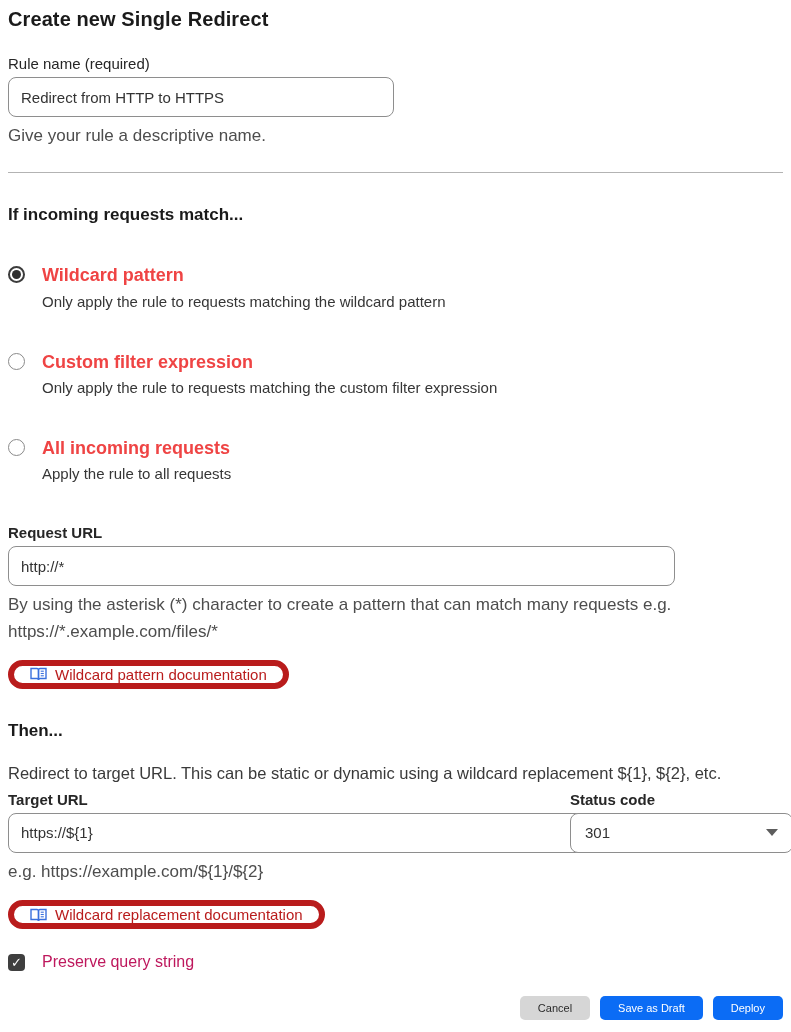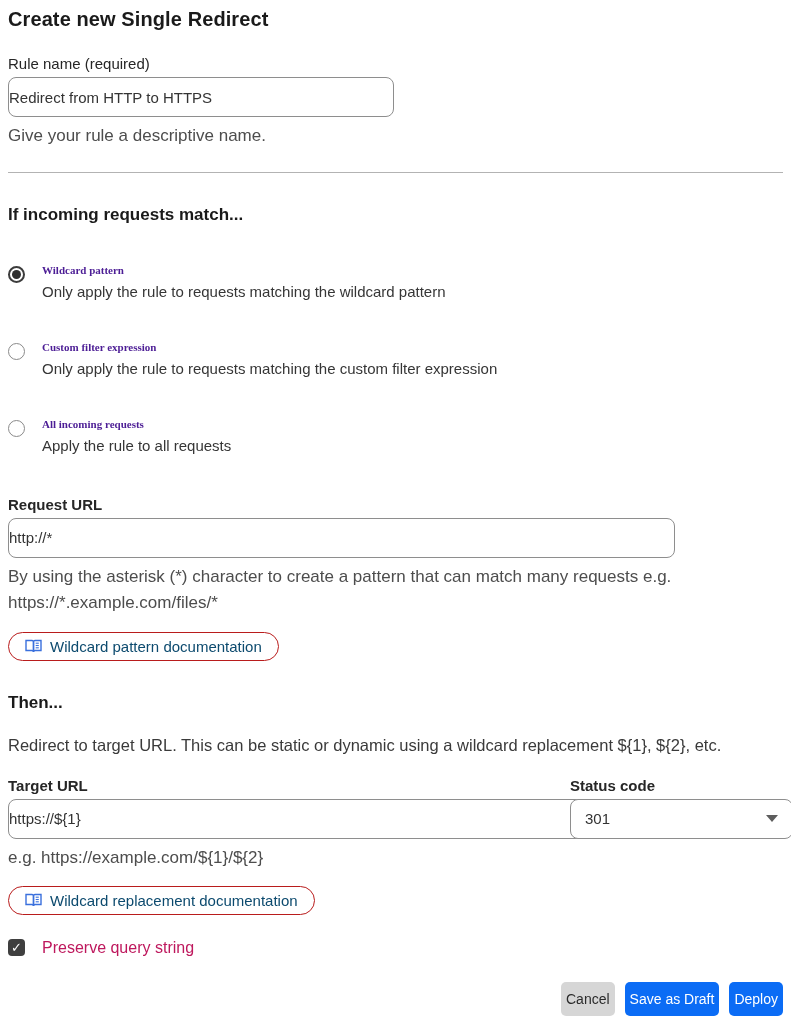--- a/index.html
+++ b/index.html
@@ -29,21 +29,21 @@
   .field-label.semibold { font-weight: 600; }
 
   .text-input {
     display: block;
     height: 40px;
     border: 1px solid #8e8e8e;
     border-radius: 8px;
     font-family: "Liberation Sans", "DejaVu Sans", sans-serif;
     font-size: 15px;
     color: #333333;
-    padding: 0 0;
+    padding: 0 12px;
     background: #ffffff;
     outline: none;
   }
   .rule-name-input { width: 386px; }
   .full-width-input { width: 667px; }
 
   .help-text {
     font-size: 17px;
     color: #4d4d4d;
     margin-top: 6px;
@@ -85,44 +85,43 @@
   .radio-option.selected .radio-circle { border-color: #3c3c3c; border-width: 2px; }
   .radio-dot {
     width: 9px;
     height: 9px;
     border-radius: 50%;
     background: transparent;
   }
   .radio-option.selected .radio-dot { background: #2f2f2f; }
   .radio-texts { margin-left: 17px; }
   .radio-title {
-    font-size: 11px;
+    font-size: 18px;
     font-weight: 600;
-    color: #4c1d95;
+    color: #ef4444;
     line-height: 1.35;
-    font-family: Liberation Serif, serif;
   }
   .radio-desc {
     font-size: 15px;
     color: #363636;
     margin-top: 3px;
     line-height: 1.4;
   }
 
   .doc-button {
     display: inline-flex;
     align-items: center;
     gap: 8px;
     margin-top: 15px;
     height: 29px;
     padding: 0 16px;
-    border: 1px solid #b91c1c;
+    border: 6px solid #b91c1c;
     border-radius: 15px;
     background: #ffffff;
-    color: #0c4a6e;
+    color: #b91c1c;
     font-family: "Liberation Sans", "DejaVu Sans", sans-serif;
     font-size: 15px;
     cursor: pointer;
   }
   .doc-button svg { display: block; }
 
   .then-paragraph {
     font-size: 16.5px;
     color: #3a3a3a;
     margin-top: 23px;
@@ -183,26 +182,26 @@
   }
 
   .actions {
     display: flex;
     justify-content: flex-end;
     gap: 10px;
     margin-top: 25px;
     padding-bottom: 9px;
   }
   .btn {
-    height: 34px;
+    height: 24px;
     border: none;
     border-radius: 5px;
     font-family: "Liberation Sans", "DejaVu Sans", sans-serif;
-    font-size: 14px;
-    padding: 0 5px;
+    font-size: 11px;
+    padding: 0 18px;
     cursor: pointer;
   }
   .btn-cancel { background: #d6d6d6; color: #2b2b2b; }
   .btn-primary { background: #0b6cf5; color: #ffffff; }
 </style>
 </head>
 <body>
 
 <div class="container">
 
@@ -263,21 +262,21 @@
         <line x1="10.7" y1="8.8" x2="13.8" y2="8.8" stroke-width="1.1"></line>
       </svg>
     </span>
     <span>Wildcard pattern documentation</span>
   </button>
 
   <h2 class="section-heading">Then...</h2>
 
   <p class="then-paragraph">Redirect to target URL. This can be static or dynamic using a wildcard replacement ${1}, ${2}, etc.</p>
 
-  <div class="row-target" style="margin-top:22px">
+  <div class="row-target" style="margin-top:8px">
     <div class="col-target">
       <div class="field-label semibold" style="margin-top:0">Target URL</div>
       <input class="text-input" style="width: 578px;" type="text" value="https://${1}">
     </div>
     <div class="col-status">
       <div class="field-label semibold" style="margin-top:0">Status code</div>
       <div class="select-box">
         <span>301</span>
         <span class="select-caret"></span>
       </div>

